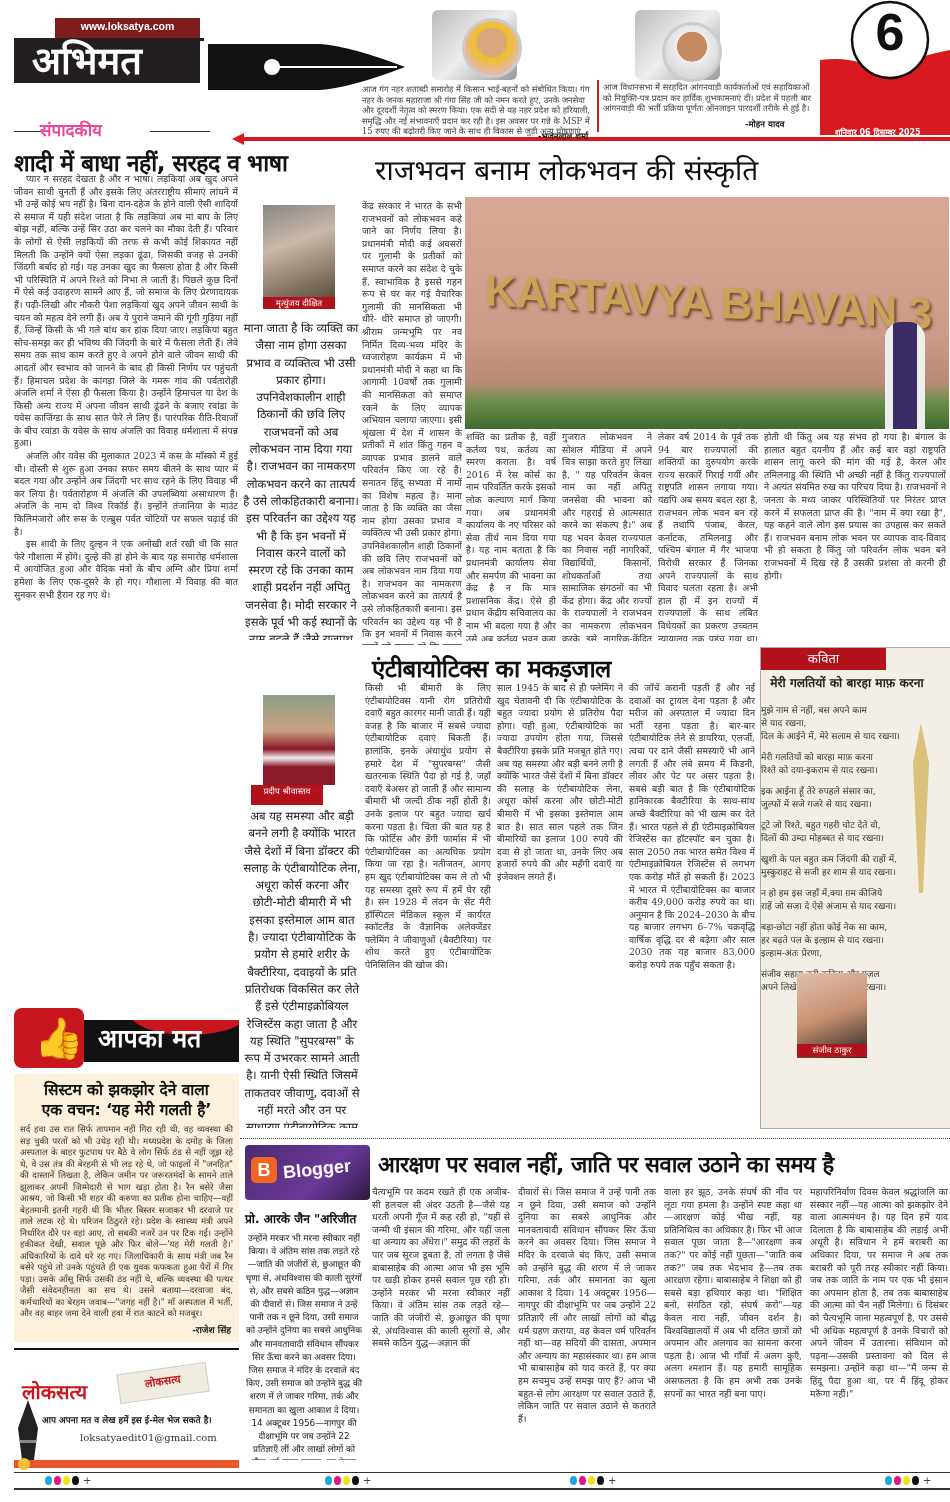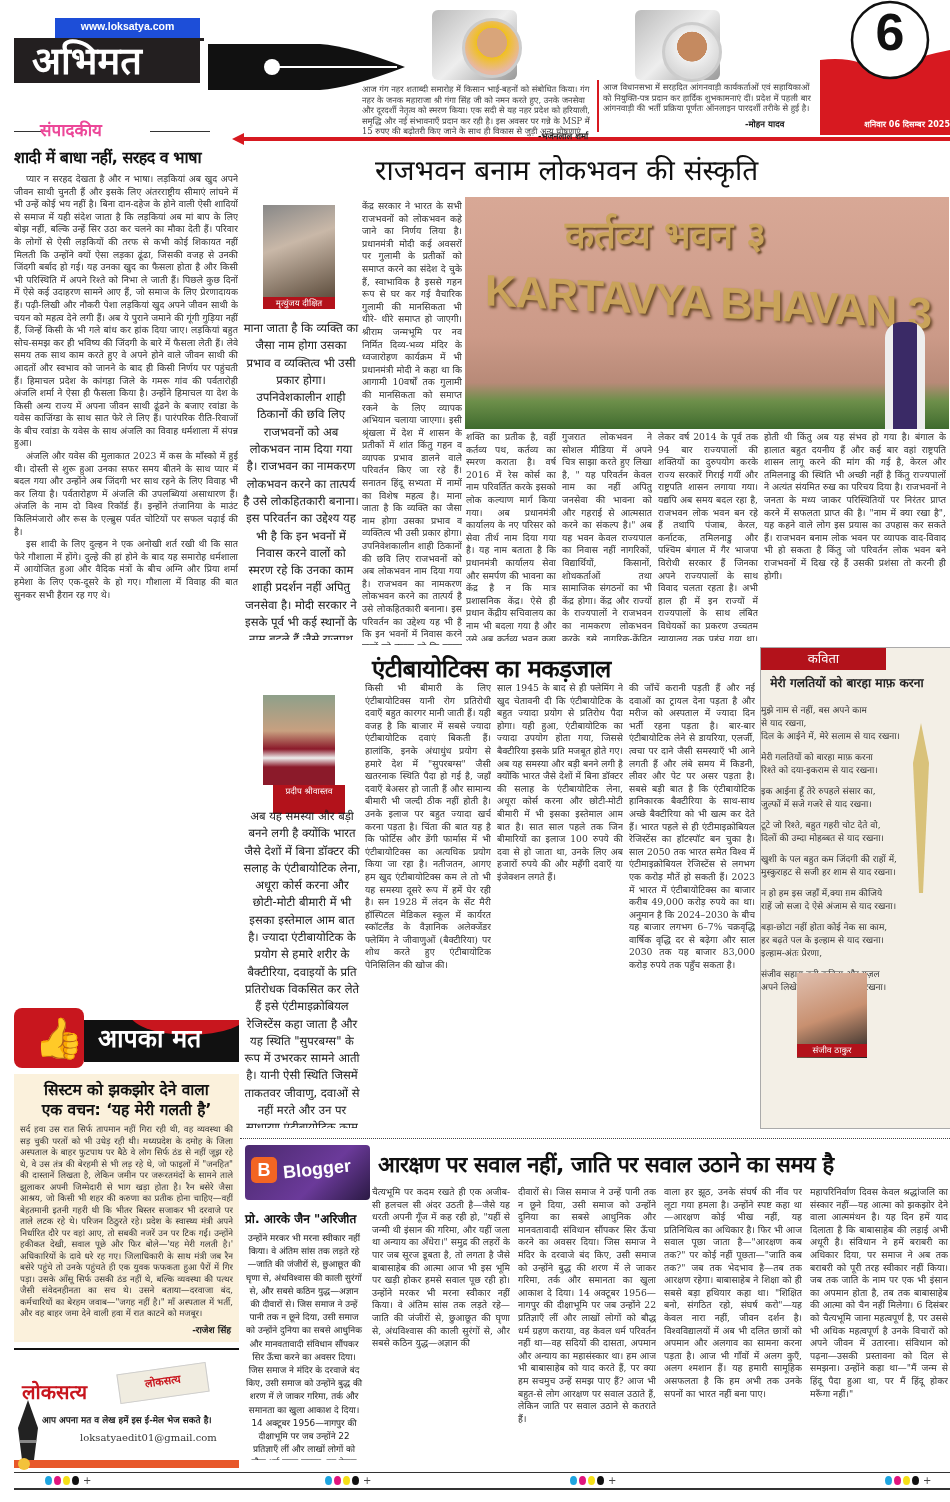--- a/index.html
+++ b/index.html
@@ -1,21 +1,21 @@
 <!DOCTYPE html>
 <html><head>
 <meta charset="utf-8">
 <style>
 *{box-sizing:border-box;margin:0;padding:0}
 body{width:950px;height:1502px;background:#fff;font-family:"DejaVu Serif",serif;color:#222;position:relative;overflow:hidden}
 .abs{position:absolute}
 .txt{font-size:9.2px;line-height:12.6px;text-align:justify;color:#333;overflow:hidden}
 .txt p{text-indent:12px}
 
-#url{left:55px;top:18px;width:145px;height:28px;background:#1d4ed8;color:#fff;font:bold 10.5px "Liberation Sans",sans-serif;text-align:center;line-height:16px}
+#url{left:55px;top:18px;width:145px;height:28px;background:#7f1d1d;color:#fff;font:bold 10.5px "Liberation Sans",sans-serif;text-align:center;line-height:16px}
 #mast{left:14px;top:38px;width:190px;height:45px;background:#231f20;color:#fff;font:bold 38px "DejaVu Serif",serif;line-height:45px;padding-left:18px}
 #pen{left:200px;top:36px;width:210px;height:62px}
 #sampad{left:40px;top:118px;font:bold 17px "DejaVu Sans",sans-serif;color:#ec4899}
 .dash{height:1px;background:#333}
 #redarrow{left:240px;top:137px;width:710px;height:4px;background:#d71920}
 .quote-photo{width:85px;height:70px;border-radius:6px;background:linear-gradient(135deg,#bbb,#eee,#999)}
 .quote-face{width:60px;height:60px;border-radius:50%;border:3px solid #ccc;position:absolute}
 .qtxt{font-size:8.3px;line-height:10.6px;color:#444;overflow:hidden}
 #pageno{left:820px;top:0px;width:130px;height:135px}
 
@@ -55,49 +55,48 @@
 <div class="abs quote-face" style="left:662px;top:22px;background:radial-gradient(circle at 50% 40%,#c58a60 0 35%,#eee 36%,#d9d9d9 70%)"></div>
 <div class="abs qtxt" style="left:603px;top:82px;width:215px;height:34px">आज विधानसभा में सरहदित आंगनवाड़ी कार्यकर्ताओं एवं सहायिकाओं को नियुक्ति-पत्र प्रदान कर हार्दिक शुभकामनाएं दीं। प्रदेश में पहली बार आंगनवाड़ी की भर्ती प्रक्रिया पूर्णतः ऑनलाइन पारदर्शी तरीके से हुई है।</div>
 <div class="abs" style="left:745px;top:118px;font:bold 8.5px 'DejaVu Sans',sans-serif;color:#222">-मोहन यादव</div>
 
 <svg class="abs" id="pageno" viewBox="0 0 130 135">
   <path d="M0 60 Q40 55 60 75 Q80 60 130 50 L130 140 L0 140 Z" fill="#d71920"></path>
   <path d="M0 120 L0 135 L130 135 L130 120" fill="#d71920"></path>
   <circle cx="70" cy="40" r="38" fill="#fff" stroke="#111" stroke-width="2.5"></circle>
 </svg>
 <div class="abs" style="left:860px;top:2px;width:60px;text-align:center;font:bold 52px 'Liberation Sans',sans-serif;color:#111">6</div>
-<div class="abs" style="left:835px;top:118px;width:115px;text-align:right;font:bold 8px 'DejaVu Sans',sans-serif;color:#fff">शनिवार 06 दिसम्बर 2025</div>
-
-<div class="abs h1" style="left:14px;top:146px;font-size:16px">शादी में बाधा नहीं, सरहद व भाषा</div>
+<div class="abs" style="left:835px;top:126px;width:115px;text-align:left;font:bold 8px 'DejaVu Sans',sans-serif;color:#fff">शनिवार 06 दिसम्बर 2025</div>
+
+<div class="abs h1" style="left:14px;top:146px;font-size:23px">शादी में बाधा नहीं, सरहद व भाषा</div>
 <div class="abs txt" style="left:14px;top:173px;width:224px;height:815px">
   <p>प्यार न सरहद देखता है और न भाषा। लड़कियां अब खुद अपने जीवन साथी चुनती हैं और इसके लिए अंतरराष्ट्रीय सीमाएं लांघने में भी उन्हें कोई भय नहीं है। बिना दान-दहेज के होने वाली ऐसी शादियों से समाज में यही संदेश जाता है कि लड़कियां अब मां बाप के लिए बोझ नहीं, बल्कि उन्हें सिर उठा कर चलने का मौका देती हैं। परिवार के लोगों से ऐसी लड़कियों की तरफ से कभी कोई शिकायत नहीं मिलती कि उन्होंने क्यों ऐसा लड़का ढूंढा, जिसकी वजह से उनकी जिंदगी बर्बाद हो गई। यह उनका खुद का फैसला होता है और किसी भी परिस्थिति में अपने रिश्ते को निभा ले जाती हैं। पिछले कुछ दिनों में ऐसे कई उदाहरण सामने आए हैं, जो समाज के लिए प्रेरणादायक हैं। पढ़ी-लिखी और नौकरी पेशा लड़कियां खुद अपने जीवन साथी के चयन को महत्व देने लगी हैं। अब ये पुराने जमाने की गूंगी गुड़िया नहीं हैं, जिन्हें किसी के भी गले बांध कर हांक दिया जाए। लड़कियां बहुत सोच-समझ कर ही भविष्य की जिंदगी के बारे में फैसला लेती हैं। लेवे समय तक साथ काम करते हुए वे अपने होने वाले जीवन साथी की आदतों और स्वभाव को जानने के बाद ही किसी निर्णय पर पहुंचती हैं। हिमाचल प्रदेश के कांगड़ा जिले के गमरू गांव की पर्वतारोही अंजलि शर्मा ने ऐसा ही फैसला किया है। उन्होंने हिमाचल या देश के किसी अन्य राज्य में अपना जीवन साथी ढूंढने के बजाए रवांडा के यवेस काजिंग्डा के साथ सात फेरे ले लिए हैं। पारंपरिक रीति-रिवाजों के बीच रवांडा के यवेस के साथ अंजलि का विवाह धर्मशाला में संपन्न हुआ।</p>
   <p>अंजलि और यवेस की मुलाकात 2023 में कस के माँस्को में हुई थी। दोस्ती से शुरू हुआ उनका सफर समय बीतने के साथ प्यार में बदल गया और उन्होंने अब जिंदगी भर साथ रहने के लिए विवाह भी कर लिया है। पर्वतारोहण में अंजलि की उपलब्धियां असाधारण हैं। अंजलि के नाम दो विश्व रिकॉर्ड हैं। इन्होंने तंजानिया के माउंट किलिमंजारो और रूस के एल्ब्रुस पर्वत चोटियों पर सफल चढ़ाई की है।</p>
   <p>इस शादी के लिए दुल्हन ने एक अनोखी शर्त रखी थी कि सात फेरे गौशाला में होंगे। दुल्हे की हां होने के बाद यह समारोह धर्मशाला में आयोजित हुआ और वैदिक मंत्रों के बीच अग्नि और प्रिया शर्मा हमेशा के लिए एक-दूसरे के हो गए। गौशाला में विवाह की बात सुनकर सभी हैरान रह गए थे।</p>
 </div>
 
 <div class="abs photo" style="left:263px;top:205px;width:72px;height:95px"></div>
 <div class="abs author-box" style="left:263px;top:297px;width:72px;height:12px">मृत्युंजय दीक्षित</div>
 <div class="abs pull" style="left:243px;top:320px;width:116px;height:320px;overflow:hidden">माना जाता है कि व्यक्ति का जैसा नाम होगा उसका प्रभाव व व्यक्तित्व भी उसी प्रकार होगा। उपनिवेशकालीन शाही ठिकानों की छवि लिए राजभवनों को अब लोकभवन नाम दिया गया है। राजभवन का नामकरण लोकभवन करने का तात्पर्य है उसे लोकहितकारी बनाना। इस परिवर्तन का उद्देश्य यह भी है कि इन भवनों में निवास करने वालों को स्मरण रहे कि उनका काम शाही प्रदर्शन नहीं अपितु जनसेवा है। मोदी सरकार ने इसके पूर्व भी कई स्थानों के नाम बदले हैं जैसे राजपथ अब कर्तव्यपथ है।</div>
 
 <div class="abs h2" style="left:375px;top:150px">राजभवन बनाम लोकभवन की संस्कृति</div>
 <div class="abs txt" style="left:362px;top:200px;width:100px;height:445px">केंद्र सरकार ने भारत के सभी राजभवनों को लोकभवन कहे जाने का निर्णय लिया है। प्रधानमंत्री मोदी कई अवसरों पर गुलामी के प्रतीकों को समाप्त करने का संदेश दे चुके हैं, स्वाभाविक है इससे गहन रूप से घर कर गई वैचारिक गुलामी की मानसिकता भी धीरे- धीरे समाप्त हो जाएगी। श्रीराम जन्मभूमि पर नव निर्मित दिव्य-भव्य मंदिर के ध्वजारोहण कार्यक्रम में भी प्रधानमंत्री मोदी ने कहा था कि आगामी 10वर्षों तक गुलामी की मानसिकता को समाप्त रकने के लिए व्यापक अभियान चलाया जाएगा। इसी श्रृंखला में देश में शासन के प्रतीकों में शांत किंतु गहन व व्यापक प्रभाव डालने वाले परिवर्तन किए जा रहे हैं। सनातन हिंदू सभ्यता में नामों का विशेष महत्व है। माना जाता है कि व्यक्ति का जैसा नाम होगा उसका प्रभाव व व्यक्तित्व भी उसी प्रकार होगा। उपनिवेशकालीन शाही ठिकानों की छवि लिए राजभवनों को अब लोकभवन नाम दिया गया है। राजभवन का नामकरण लोकभवन करने का तात्पर्य है उसे लोकहितकारी बनाना। इस परिवर्तन का उद्देश्य यह भी है कि इन भवनों में निवास करने वालों को स्मरण रहे कि उनका काम शाही प्रदर्शन नहीं अपितु जनसेवा है। मोदी सरकार ने इसके पूर्व भी कई स्थानों के नाम बदले हैं जैसे राजपथ अब कर्तव्यपथ है। राजपथ का अर्थ है "राजा का मार्ग" जो</div>
 
 <div class="abs" style="left:465px;top:197px;width:484px;height:232px;background:linear-gradient(180deg,#d8a896 0%,#cc9a88 60%,#b88a78 80%,#6d8f4a 88%,#3f6b2e 100%);overflow:hidden">
-  <div style="position:absolute;left:100px;top:10px;font:bold 38px 'DejaVu Serif',serif;color:#c9a35a;text-shadow:2px 2px 2px #6b4a2a">कर्तव्य भवन ३</div>
   <div style="position:absolute;left:20px;top:80px;font:bold 44px 'Liberation Sans',sans-serif;color:#c9a35a;letter-spacing:-1px;text-shadow:2px 2px 3px #6b4a2a;transform:skewY(3deg)">KARTAVYA BHAVAN 3</div>
   <div style="position:absolute;left:420px;top:125px;width:40px;height:110px;background:linear-gradient(90deg,#eee 0 20%,#3a2a66 20% 80%,#eee 80%);border-radius:16px 16px 0 0"></div>
 </div>
 
 <div class="abs txt" style="left:466px;top:431px;width:90px;height:210px">शक्ति का प्रतीक है, वहीं कर्तव्य पथ, कर्तव्य का स्मरण कराता है। वर्ष 2016 में रेस कोर्स का नाम परिवर्तित करके इसको लोक कल्याण मार्ग किया गया। अब प्रधानमंत्री कार्यालय के नए परिसर को सेवा तीर्थ नाम दिया गया है। यह नाम बताता है कि प्रधानमंत्री कार्यालय सेवा और समर्पण की भावना का केंद्र है न कि मात्र प्रशासनिक केंद्र। ऐसे ही प्रधान केंद्रीय सचिवालय का नाम भी बदला गया है और उसे अब कर्तव्य भवन कहा जाता है। नाम परिवर्तन का उद्देश्य विचारों में परिवर्तन लाना। सभी सरकारी संस्थाएं अब सेवा और कर्तव्य की भाषा बोल रही हैं।</div>
 <div class="abs txt" style="left:562px;top:431px;width:90px;height:210px">गुजरात लोकभवन ने सोशल मीडिया में अपने चित्र साझा करते हुए लिखा है, " यह परिवर्तन केवल नाम का नहीं अपितु जनसेवा की भावना को और गहराई से आत्मसात करने का संकल्प है।" अब यह भवन केवल राज्यपाल का निवास नहीं नागरिकों, विद्यार्थियों, किसानों, शोधकर्ताओं तथा सामाजिक संगठनों का भी केंद्र होगा। केंद्र और राज्यों के राज्यपालों ने राजभवन का नामकरण लोकभवन करके इसे नागरिक-केंद्रित बनाने की दिशा में कदम उठाया है। एक समय था जब राजभवनों का उपयोग केंद्र सरकार द्वारा राज्यों की सत्ता में अपनी पकड़ बनाए रखने के लिए किया जाता था। नेहरू काल से</div>
 <div class="abs txt" style="left:658px;top:431px;width:100px;height:210px">लेकर वर्ष 2014 के पूर्व तक 94 बार राज्यपालों की शक्तियों का दुरुपयोग करके राज्य सरकारें गिराई गयीं और राष्ट्रपति शासन लगाया गया। यद्यपि अब समय बदल रहा है, राजभवन लोक भवन बन रहे हैं तथापि पंजाब, केरल, कर्नाटक, तमिलनाडु और पश्चिम बंगाल में गैर भाजपा विरोधी सरकार हैं जिनका अपने राज्यपालों के साथ विवाद चलता रहता है। अभी हाल ही में इन राज्यों में राज्यपालों के साथ लंबित विधेयकों का प्रकरण उच्चतम न्यायालय तक पहुंच गया था। वर्ष 2014 के पूर्व तक राजभवनों में निवास करने वाले राज्यपाल की पहुंच जनता तक नहीं</div>
 <div class="abs txt" style="left:764px;top:431px;width:182px;height:210px">होती थी किंतु अब यह संभव हो गया है। बंगाल के हालात बहुत दयनीय हैं और कई बार वहां राष्ट्रपति शासन लागू करने की मांग की गई है, केरल और तमिलनाडु की स्थिति भी अच्छी नहीं है किंतु राज्यपालों ने अत्यंत संयमित रुख का परिचय दिया है। राजभवनों ने जनता के मध्य जाकर परिस्थितियों पर निरंतर प्राप्त करने में सफलता प्राप्त की है। "नाम में क्या रखा है", यह कहने वाले लोग इस प्रयास का उपहास कर सकते हैं। राजभवन बनाम लोक भवन पर व्यापक वाद-विवाद भी हो सकता है किंतु जो परिवर्तन लोक भवन बने राजभवनों में दिख रहे हैं उसकी प्रशंसा तो करनी ही होगी।</div>
 
 <div class="abs photo" style="left:263px;top:695px;width:72px;height:90px;background:linear-gradient(180deg,#8ea08a 0%,#c8a080 40%,#8b1a2a 60%,#eee 70%,#8b1a2a 80%)"></div>
-<div class="abs author-box" style="left:273px;top:785px;width:72px;height:29px">प्रदीप श्रीवास्तव</div>
+<div class="abs author-box" style="left:251px;top:785px;width:72px;height:20px">प्रदीप श्रीवास्तव</div>
 <div class="abs pull" style="left:243px;top:808px;width:118px;height:320px;overflow:hidden">अब यह समस्या और बड़ी बनने लगी है क्योंकि भारत जैसे देशों में बिना डॉक्टर की सलाह के एंटीबायोटिक लेना, अधूरा कोर्स करना और छोटी-मोटी बीमारी में भी इसका इस्तेमाल आम बात है। ज्यादा एंटीबायोटिक के प्रयोग से हमारे शरीर के बैक्टीरिया, दवाइयों के प्रति प्रतिरोधक विकसित कर लेते हैं इसे एंटीमाइक्रोबियल रेजिस्टेंस कहा जाता है और यह स्थिति "सुपरबग्स" के रूप में उभरकर सामने आती है। यानी ऐसी स्थिति जिसमें ताकतवर जीवाणु, दवाओं से नहीं मरते और उन पर साधारण एंटीबायोटिक काम नहीं करती। ऐसे में न सिर्फ मरीजों पर दवाओं का खर्च बढ़ता जाता है, बल्कि भविष्य में वह कई बीमारियों को न्योता देता है और सामान्य संक्रमण यानी खांसी, बुखार, घाव का इन्फेक्शन होने पर इसका इलाज भी मुश्किल हो जाता है।</div>
 
 <div class="abs h1" style="left:372px;top:651px;font-size:24px">एंटीबायोटिक्स का मकड़जाल</div>
 <div class="abs txt" style="left:365px;top:682px;width:126px;height:452px">किसी भी बीमारी के लिए एंटीबायोटिक्स यानी रोग प्रतिरोधी दवाएँ बहुत कारगर मानी जाती हैं। यही वजह है कि बाजार में सबसे ज्यादा एंटीबायोटिक दवाएं बिकती हैं। हालांकि, इनके अंधाधुंध प्रयोग से हमारे देश में "सुपरबग्स" जैसी खतरनाक स्थिति पैदा हो गई है, जहाँ दवाएँ बेअसर हो जाती हैं और सामान्य बीमारी भी जल्दी ठीक नहीं होती है। उनके इलाज पर बहुत ज्यादा खर्च करना पड़ता है। चिंता की बात यह है कि फोर्टिस और डेंगी फार्मास में भी एंटीबायोटिक्स का अत्यधिक प्रयोग किया जा रहा है। नतीजतन, आगए हम खुद एंटीबायोटिक्स कम ले तो भी यह समस्या दूसरे रूप में हमें घेर रही है। सन 1928 में लंदन के सेंट मैरी हॉस्पिटल मेडिकल स्कूल में कार्यरत स्कॉटलैंड के वैज्ञानिक अलेक्जेंडर फ्लेमिंग ने जीवाणुओं (बैक्टीरिया) पर शोध करते हुए एंटीबायोटिक पेनिसिलिन की खोज की।</div>
 <div class="abs txt" style="left:497px;top:682px;width:126px;height:452px">साल 1945 के बाद से ही फ्लेमिंग ने खुद चेतावनी दी कि एंटीबायोटिक के बहुत ज्यादा प्रयोग से प्रतिरोध पैदा होगा। यही हुआ, एंटीबायोटिक का ज्यादा उपयोग होता गया, जिससे बैक्टीरिया इसके प्रति मजबूत होते गए। अब यह समस्या और बड़ी बनने लगी है क्योंकि भारत जैसे देशों में बिना डॉक्टर की सलाह के एंटीबायोटिक लेना, अधूरा कोर्स करना और छोटी-मोटी बीमारी में भी इसका इस्तेमाल आम बात है। सात साल पहले तक जिन बीमारियों का इलाज 100 रुपये की दवा से हो जाता था, उनके लिए अब हजारों रुपये की और महँगी दवाएँ या इंजेक्शन लगते हैं।</div>
 <div class="abs txt" style="left:629px;top:682px;width:126px;height:452px">की जाँचें करानी पड़ती हैं और नई दवाओं का ट्रायल देना पड़ता है और मरीज को अस्पताल में ज्यादा दिन भर्ती रहना पड़ता है। बार-बार एंटीबायोटिक लेने से डायरिया, एलर्जी, त्वचा पर दाने जैसी समस्याएँ भी आने लगती हैं और लंबे समय में किडनी, लीवर और पेट पर असर पड़ता है। सबसे बड़ी बात है कि एंटीबायोटिक हानिकारक बैक्टीरिया के साथ-साथ अच्छे बैक्टीरिया को भी खत्म कर देते हैं। भारत पहले से ही एंटीमाइक्रोबियल रेजिस्टेंस का हॉटस्पॉट बन चुका है। साल 2050 तक भारत समेत विश्व में एंटीमाइक्रोबियल रेजिस्टेंस से लगभग एक करोड़ मौतें हो सकती हैं। 2023 में भारत में एंटीबायोटिक्स का बाजार करीब 49,000 करोड़ रुपये का था। अनुमान है कि 2024–2030 के बीच यह बाजार लगभग 6–7% चक्रवृद्धि वार्षिक वृद्धि दर से बढ़ेगा और साल 2030 तक यह बाजार 83,000 करोड़ रुपये तक पहुँच सकता है।</div>
 
 <div class="abs" style="left:760px;top:647px;width:200px;height:482px;background:#f3efe6;border:1px solid #aaa">
   <div style="position:absolute;left:0;top:0;width:125px;height:22px;background:#b3121b;color:#fff;font:13px 'DejaVu Sans',sans-serif;text-align:center;line-height:22px">कविता</div>
   <div style="position:absolute;left:0;top:26px;width:172px;text-align:center;font:bold 12.2px 'DejaVu Sans',sans-serif;color:#222;white-space:nowrap">मेरी गलतियों को बारहा माफ़ करना</div>

